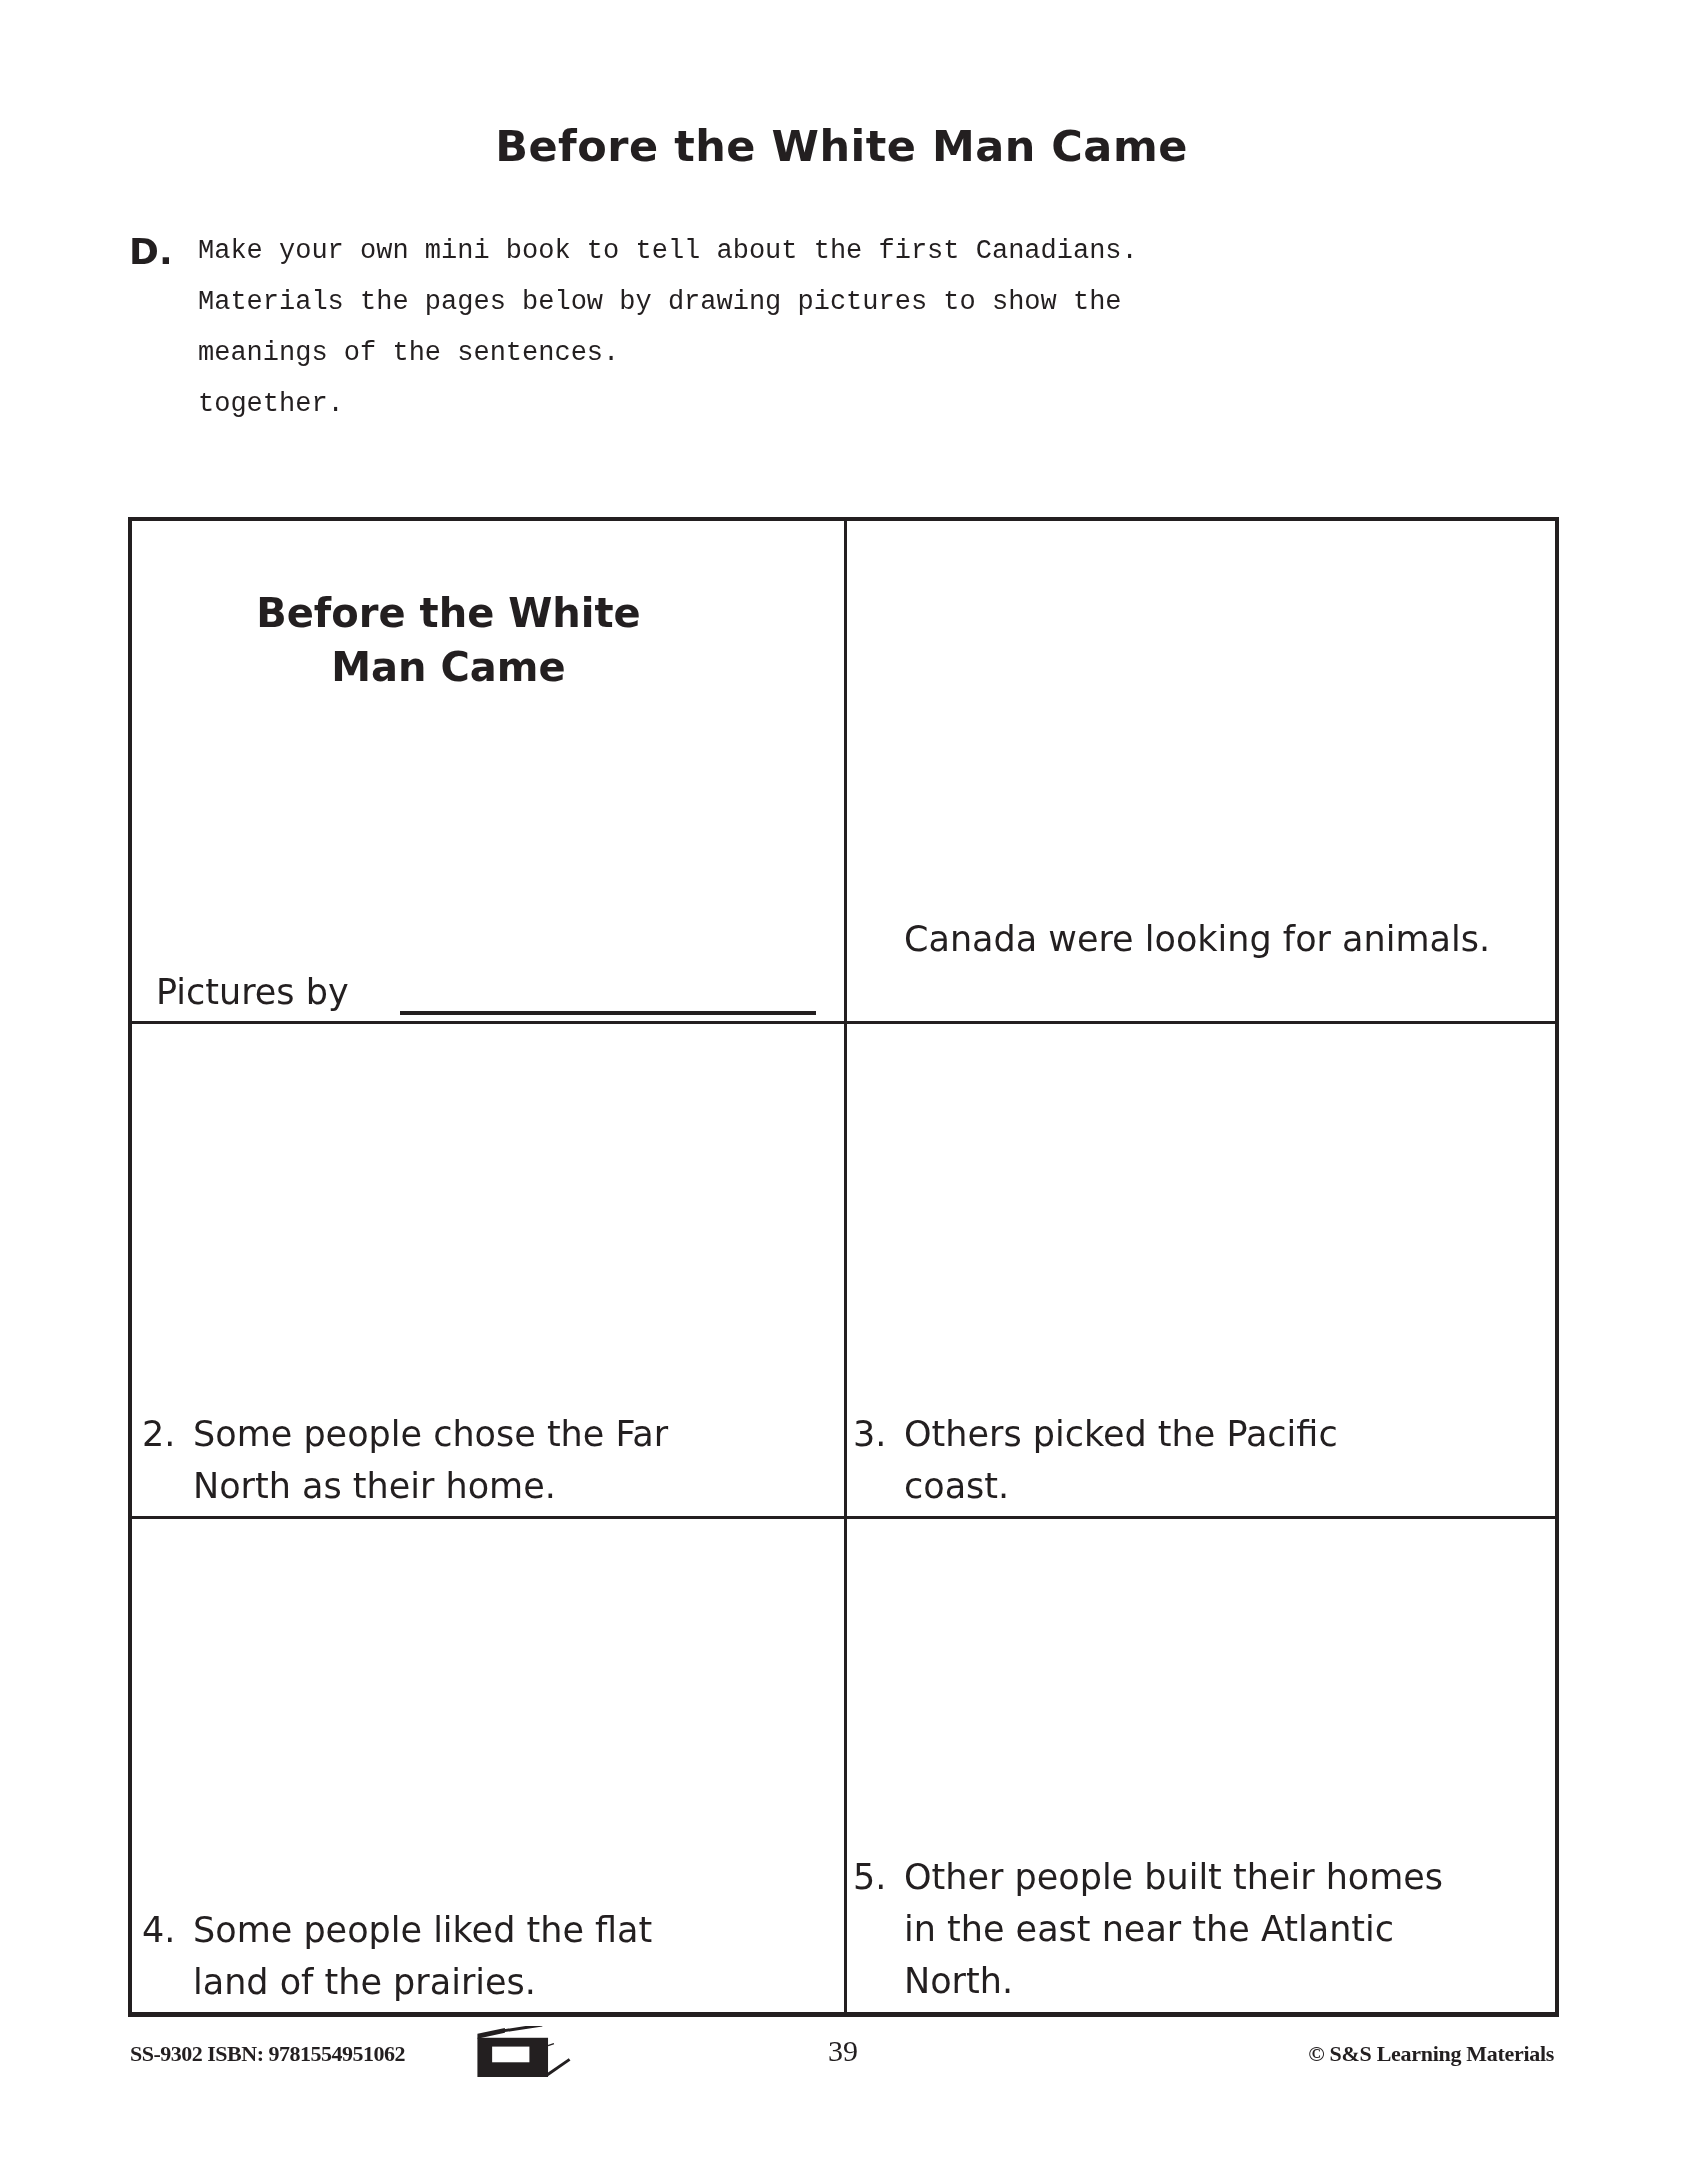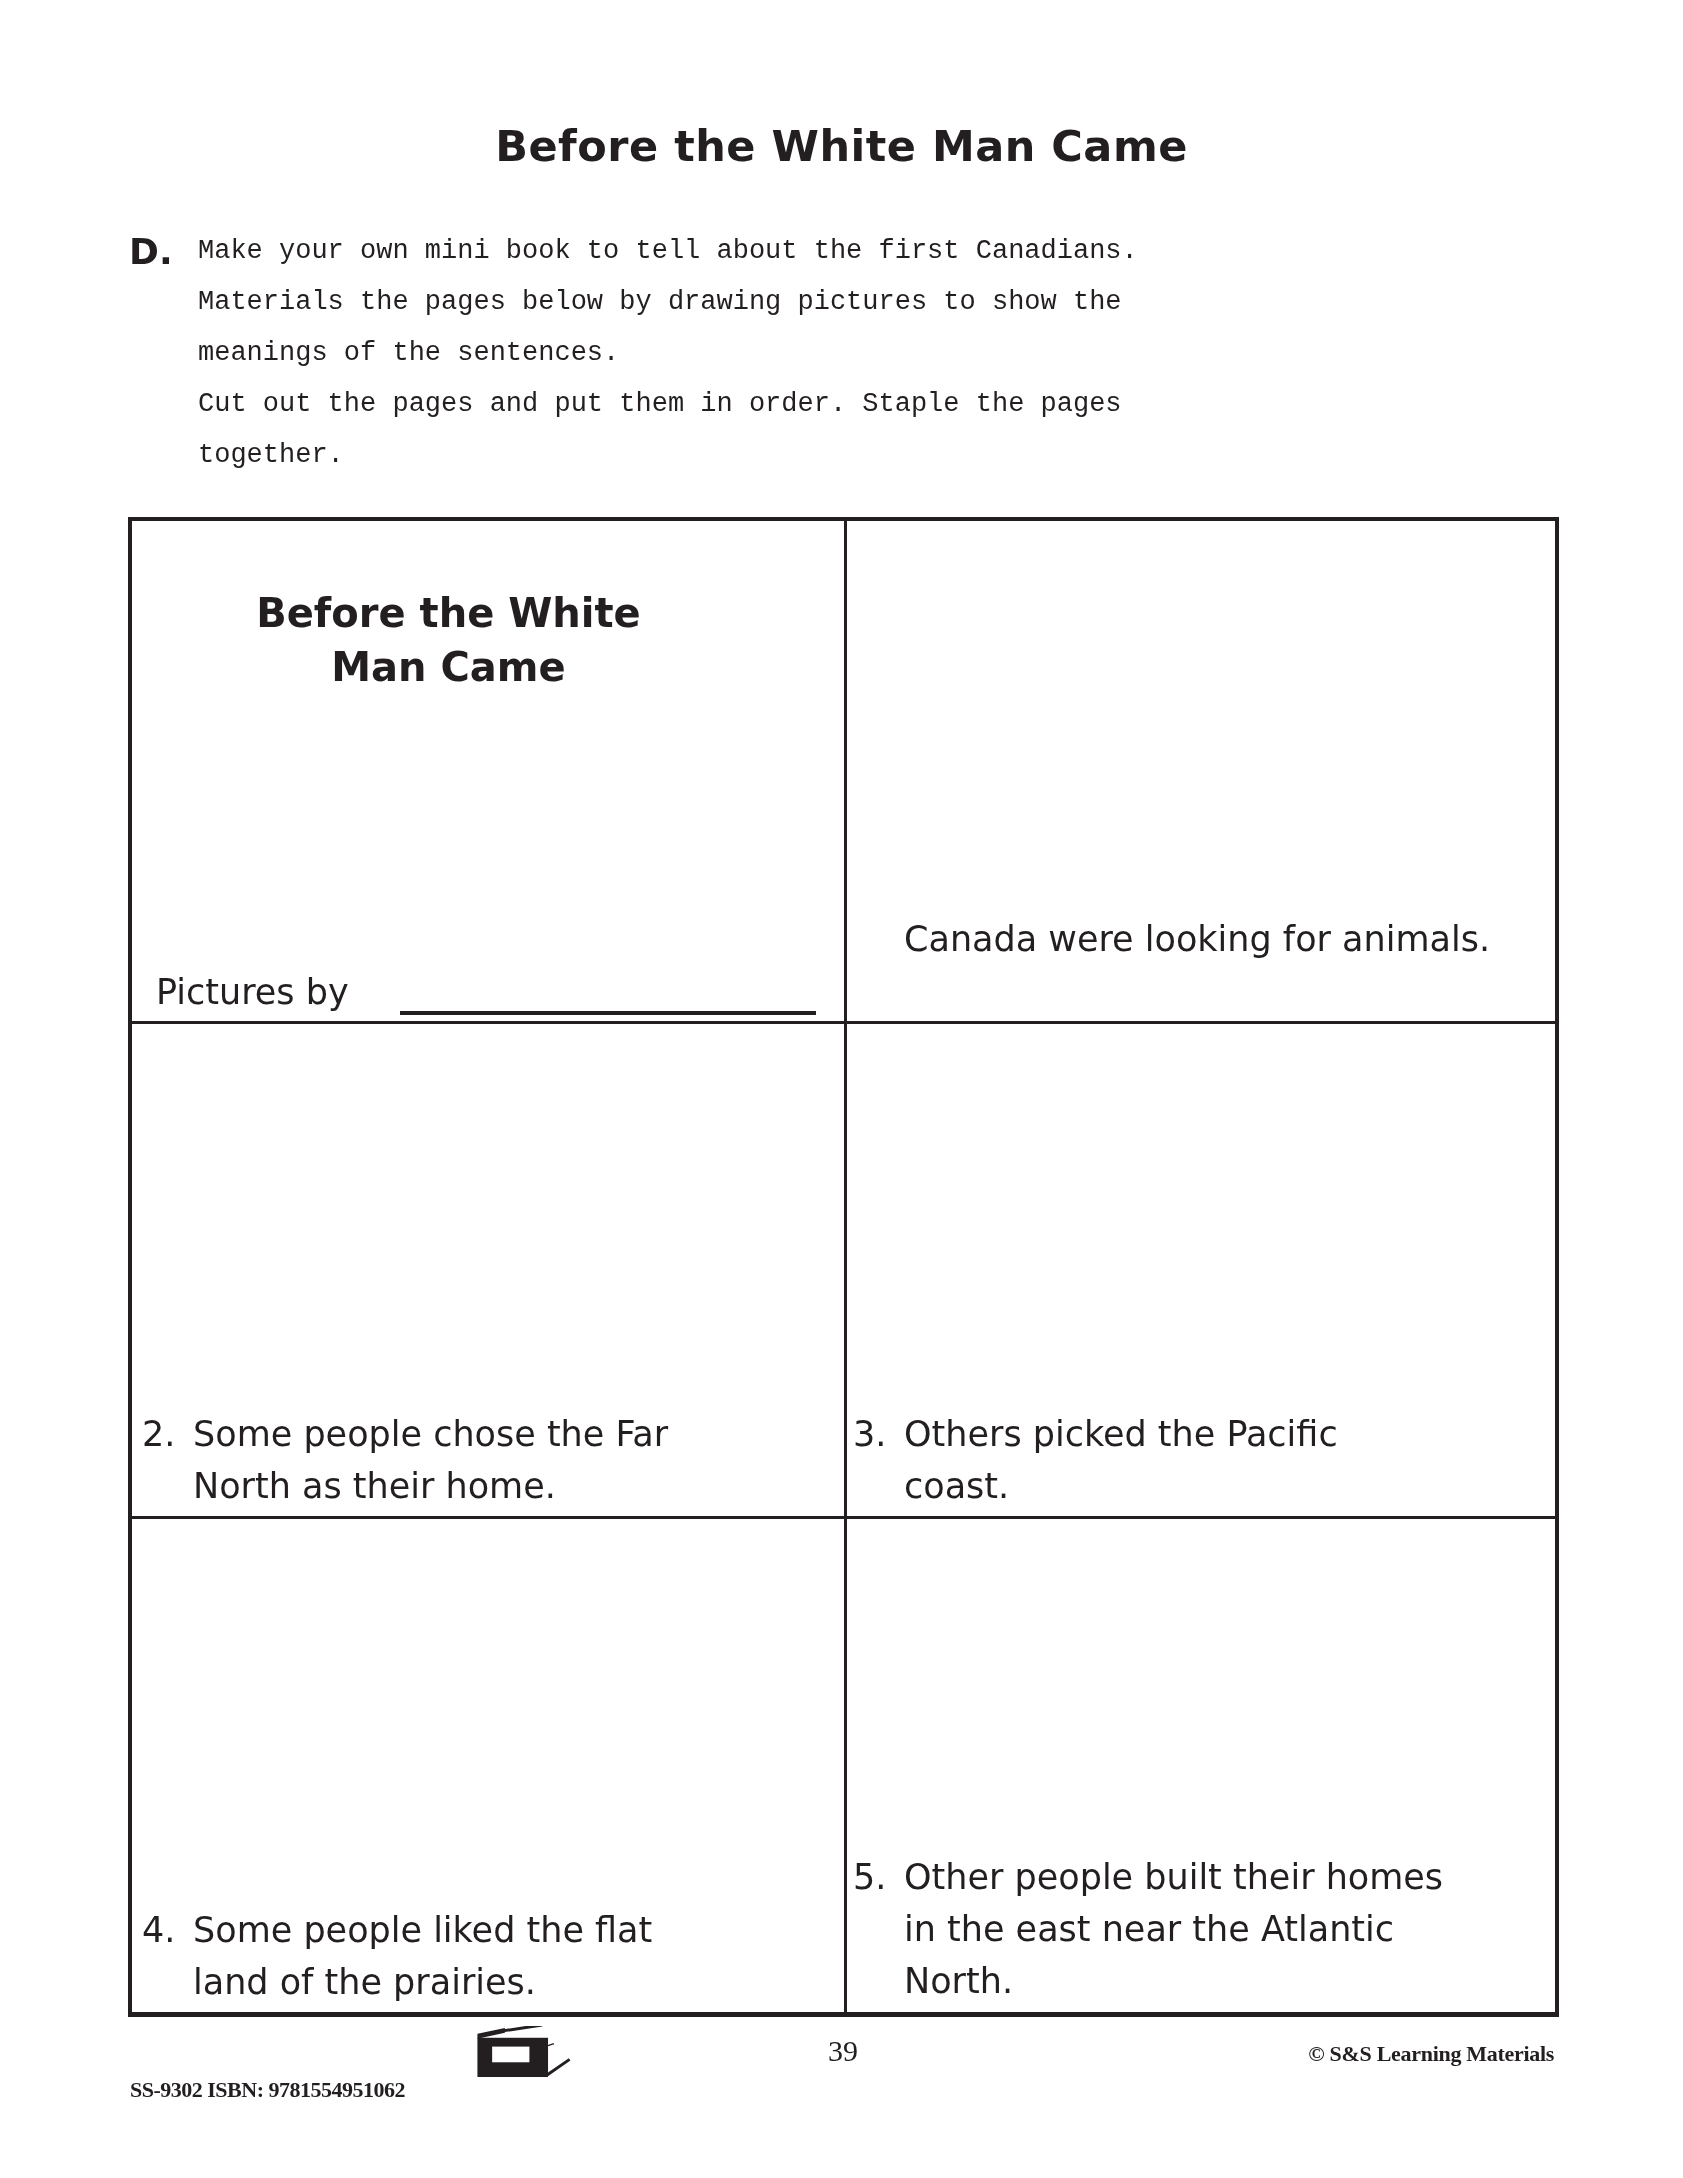--- a/index.html
+++ b/index.html
@@ -19,36 +19,35 @@
   .hline { position: absolute; left: 0; width: 100%; height: 3px; background: #231f20; }
 
   .cell-text { font-family: "DejaVu Sans", sans-serif; font-size: 35px; line-height: 52px; }
   .cell-text .num { display: inline-block; width: 51px; }
   .cell-text .cont { padding-left: 51px; }
 
   .cover-title { left: 128px; width: 641px; text-align: center; top: 586px; font-family: "DejaVu Sans", sans-serif; font-weight: bold; font-size: 40px; line-height: 54px; }
   .pictures-by { left: 156px; top: 966px; font-family: "DejaVu Sans", sans-serif; font-size: 35px; line-height: 52px; }
   .sign-line { position: absolute; left: 400px; top: 1011px; width: 416px; height: 4px; background: #231f20; }
 
-  .footer-left { left: 130px; top: 2041px; font-family: "Liberation Serif", serif; font-weight: bold; font-size: 22px; letter-spacing: -0.5px; margin-top: 36px; }
+  .footer-left { left: 130px; top: 2041px; font-family: "Liberation Serif", serif; font-weight: bold; font-size: 22px; letter-spacing: -0.5px; }
   .footer-page { left: 828px; top: 2034px; font-family: "Liberation Serif", serif; font-size: 30px; }
   .footer-right { right: 129px; top: 2041px; font-family: "Liberation Serif", serif; font-weight: bold; font-size: 22px; letter-spacing: -0.3px; }
   .copier { position: absolute; left: 477px; top: 2026px; width: 95px; height: 51px; }
 </style>
 </head>
 <body>
 
 <div class="abs title">Before the White Man Came</div>
 
 <div class="abs instr-letter">D.</div>
 <div class="abs instr instr-body">
   <div>Make your own mini book to tell about the first Canadians.</div>
   <div>Materials the pages below by drawing pictures to show the</div>
   <div>meanings of the sentences.</div>
-  <div>Cut out the pages and put them in order. Staple the pages</div>
   <div>together.</div>
 </div>
 
 <div class="grid">
   <div class="vline"></div>
   <div class="hline" style="top:500px;"></div>
   <div class="hline" style="top:995px;"></div>
 </div>
 
 <div class="abs cover-title">

